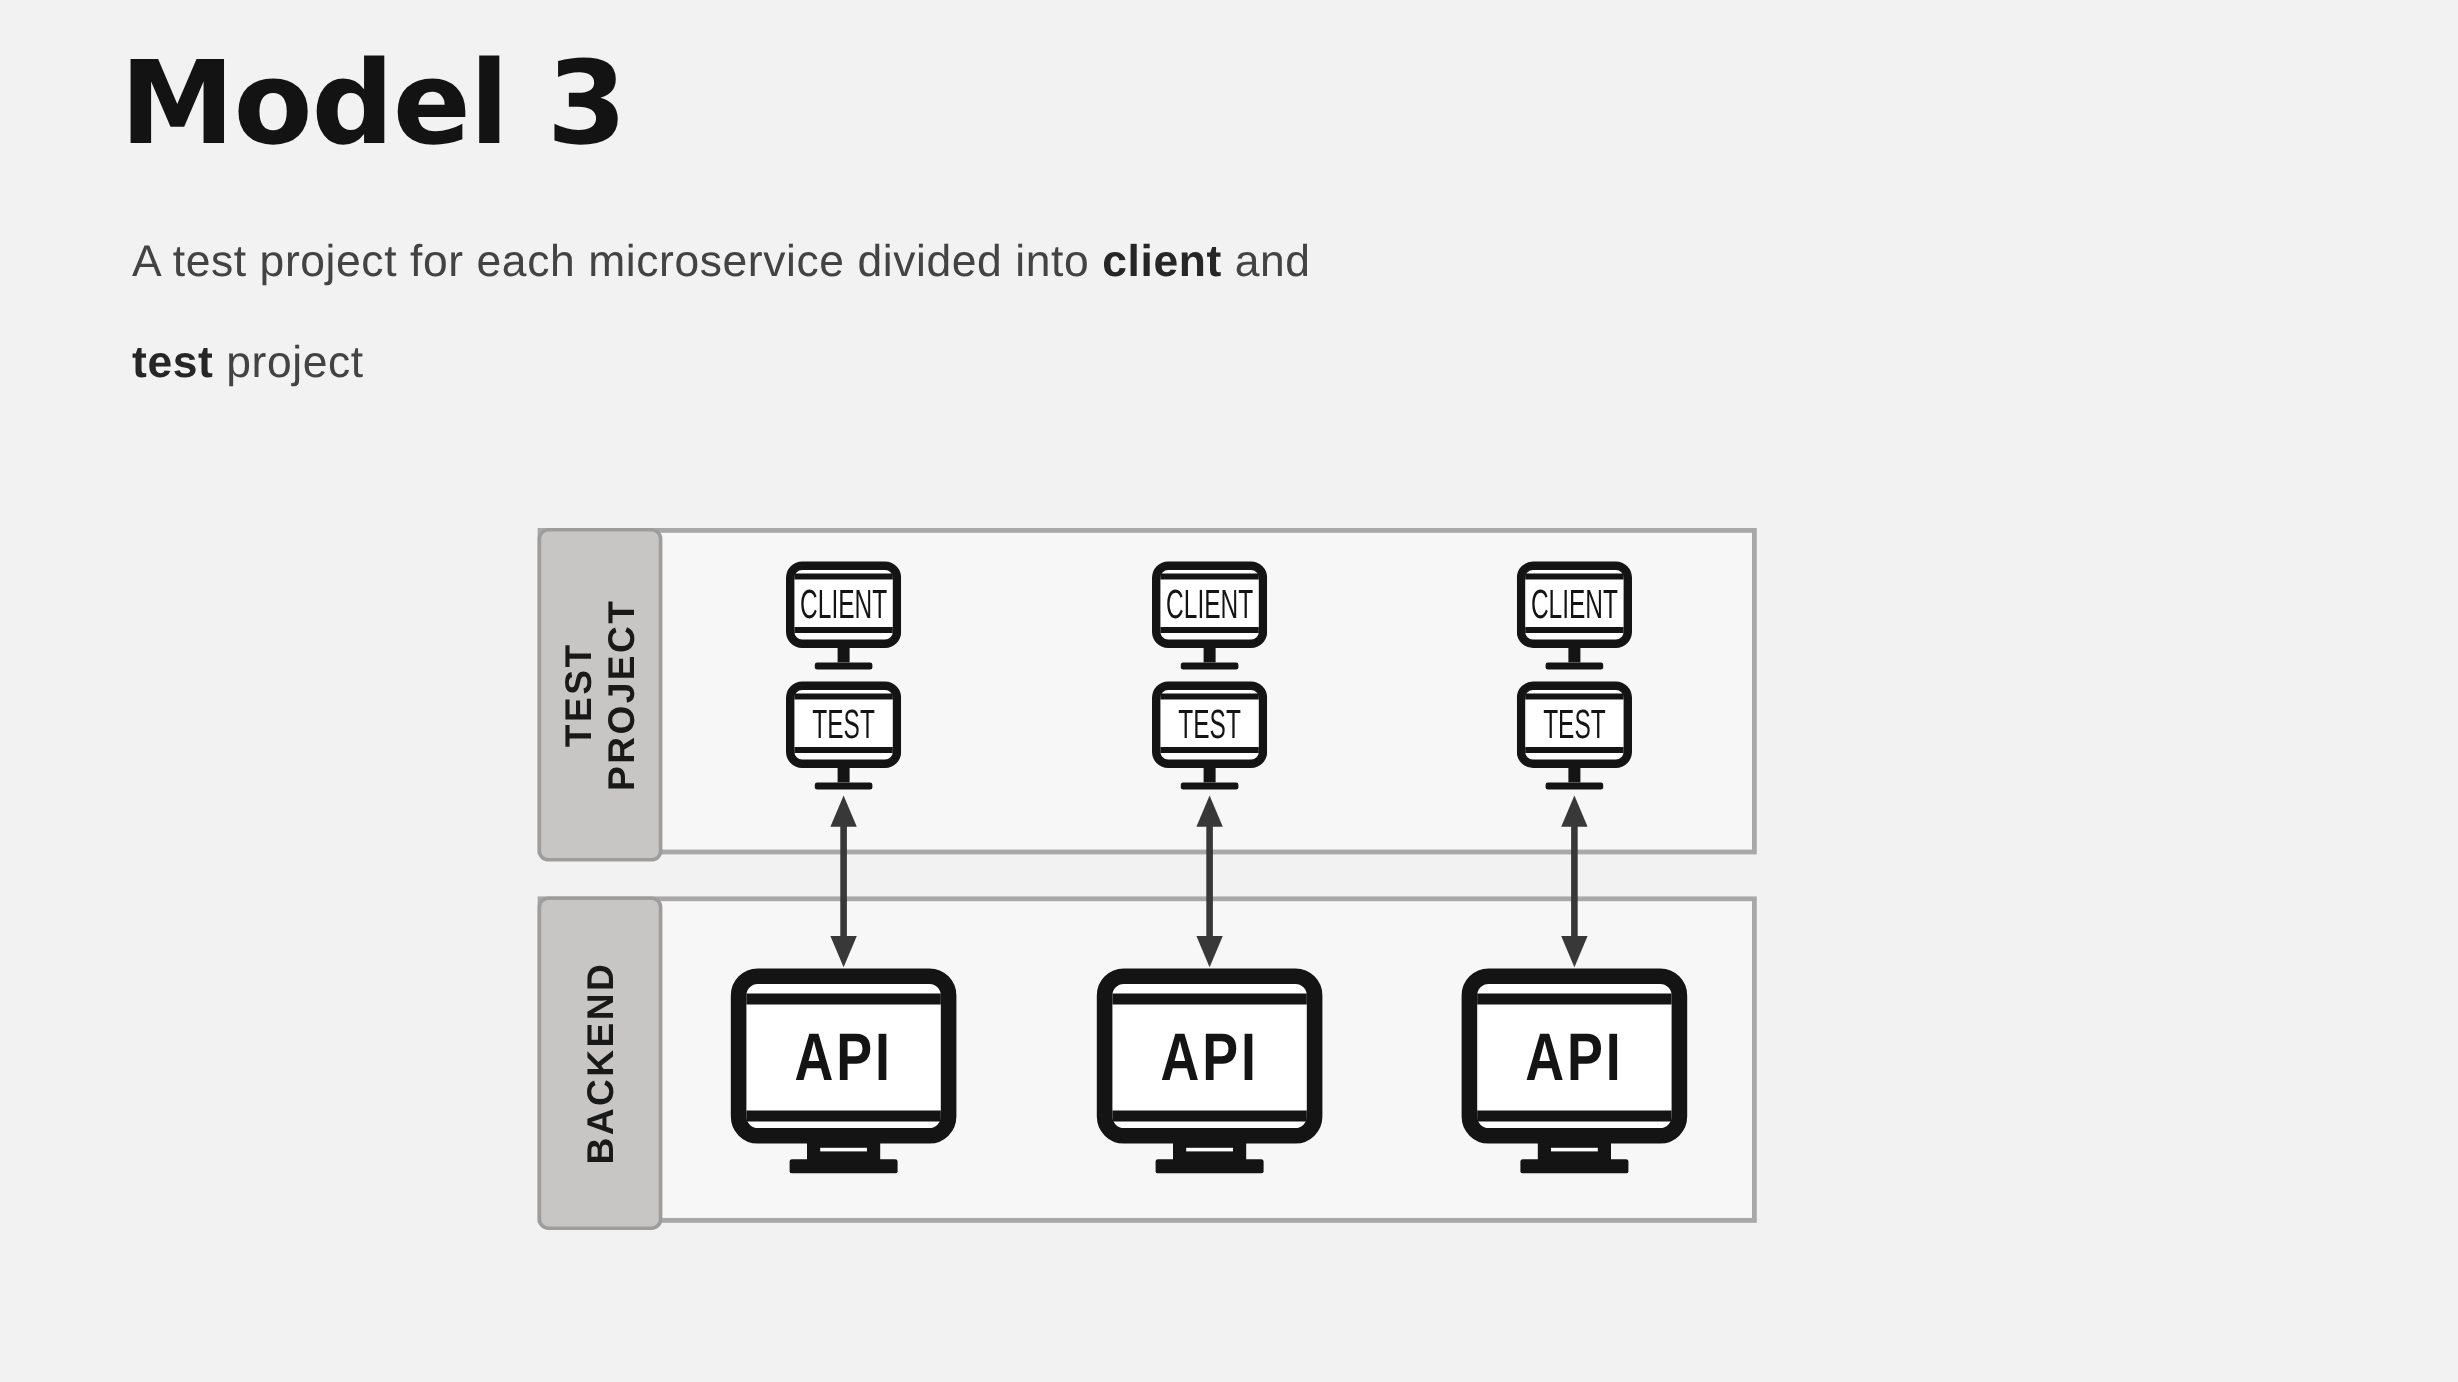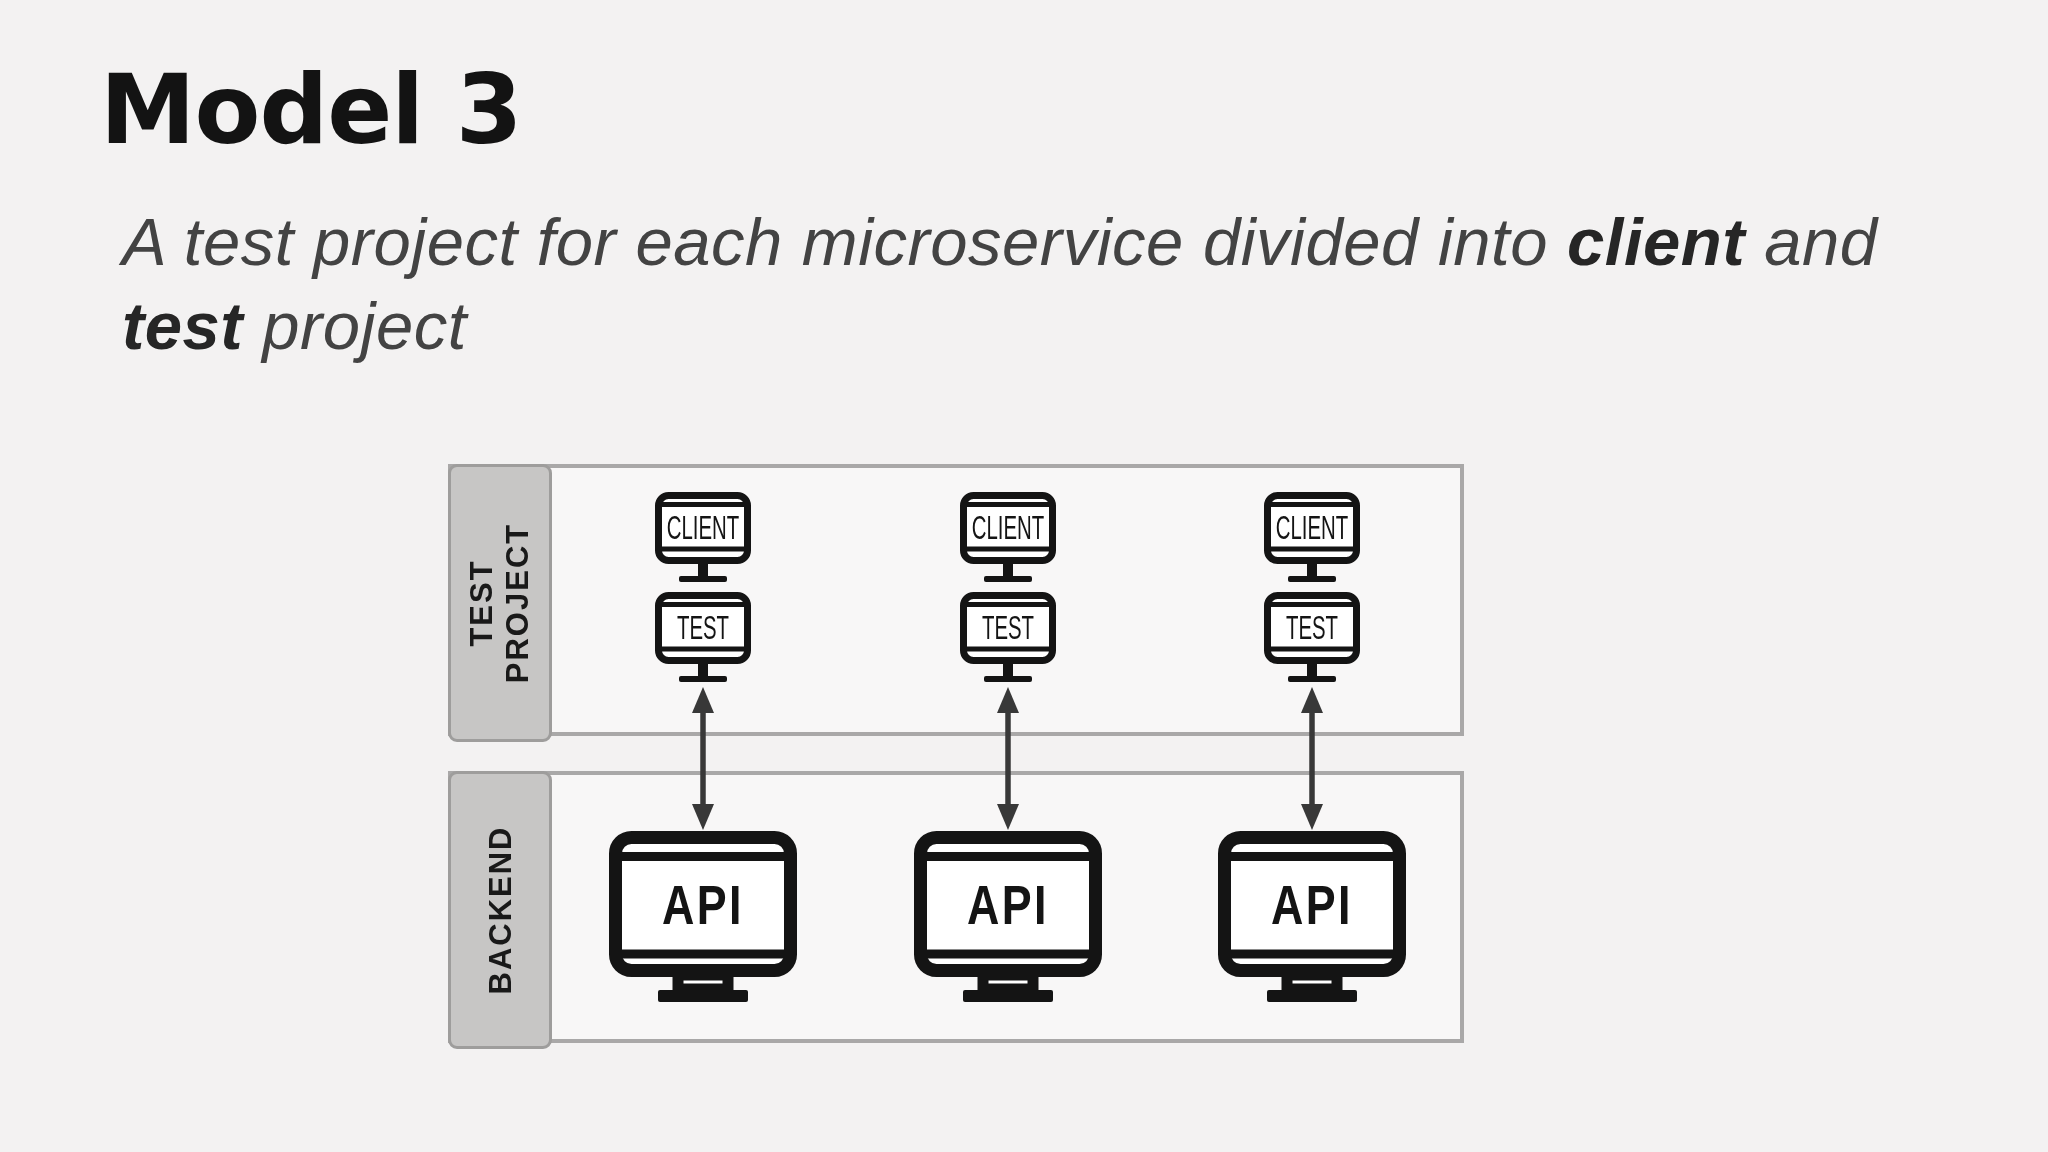--- a/index.html
+++ b/index.html
@@ -8,47 +8,46 @@
   }
   body {
     width: 2048px;
     height: 1152px;
     background: #f3f2f2;
     position: relative;
     overflow: hidden;
     font-family: "Liberation Sans", sans-serif;
     color: #141414;
   }
-  .slide { position: absolute; inset: 0; margin-top: 24px; }
+  .slide { position: absolute; inset: 0; }
 
   
   .title {
     position: absolute;
     left: 100px;
     top: 36px;
     margin: 0;
     font-family: "DejaVu Sans", sans-serif;
     font-weight: 800;
     font-size: 96px;
     line-height: 1.05;
     letter-spacing: -1px;
     color: #131313;
   }
   .subtitle {
     position: absolute;
-    left: 122px;
+    left: 110px;
     top: 176px;
     margin: 0;
     width: 1830px;
-    font-size: 67px;
+    font-size: 37px;
     line-height: 84px;
     font-weight: 400;
     color: #434343;
     letter-spacing: 0.5px;
-    font-style: italic;
   }
   .subtitle b {
     font-weight: 700;
     color: #262626;
   }
 
   
   .diagram { position: absolute; inset: 0; }
 
   .band {

